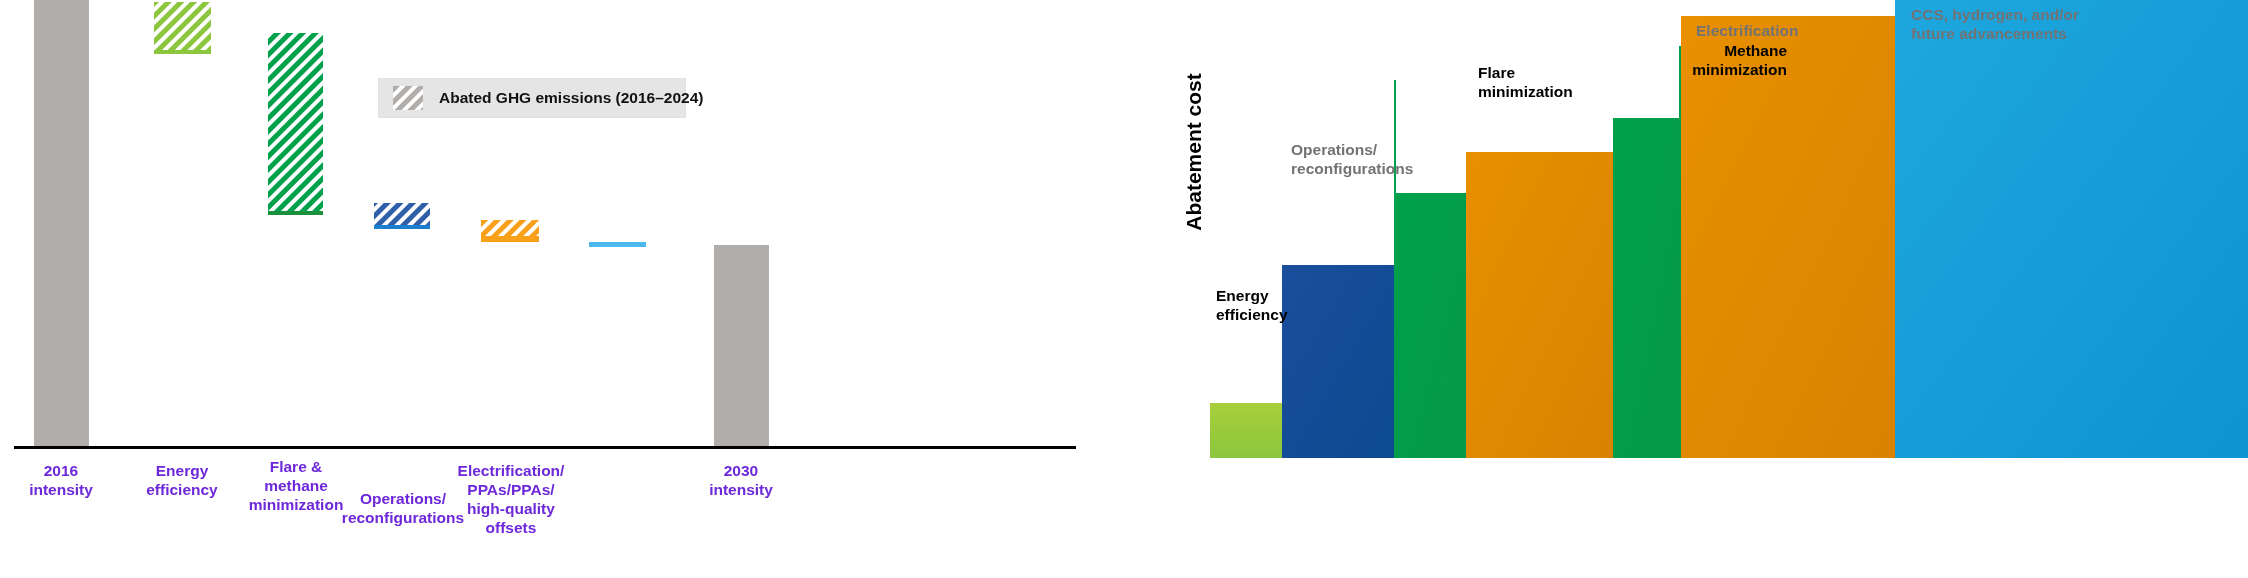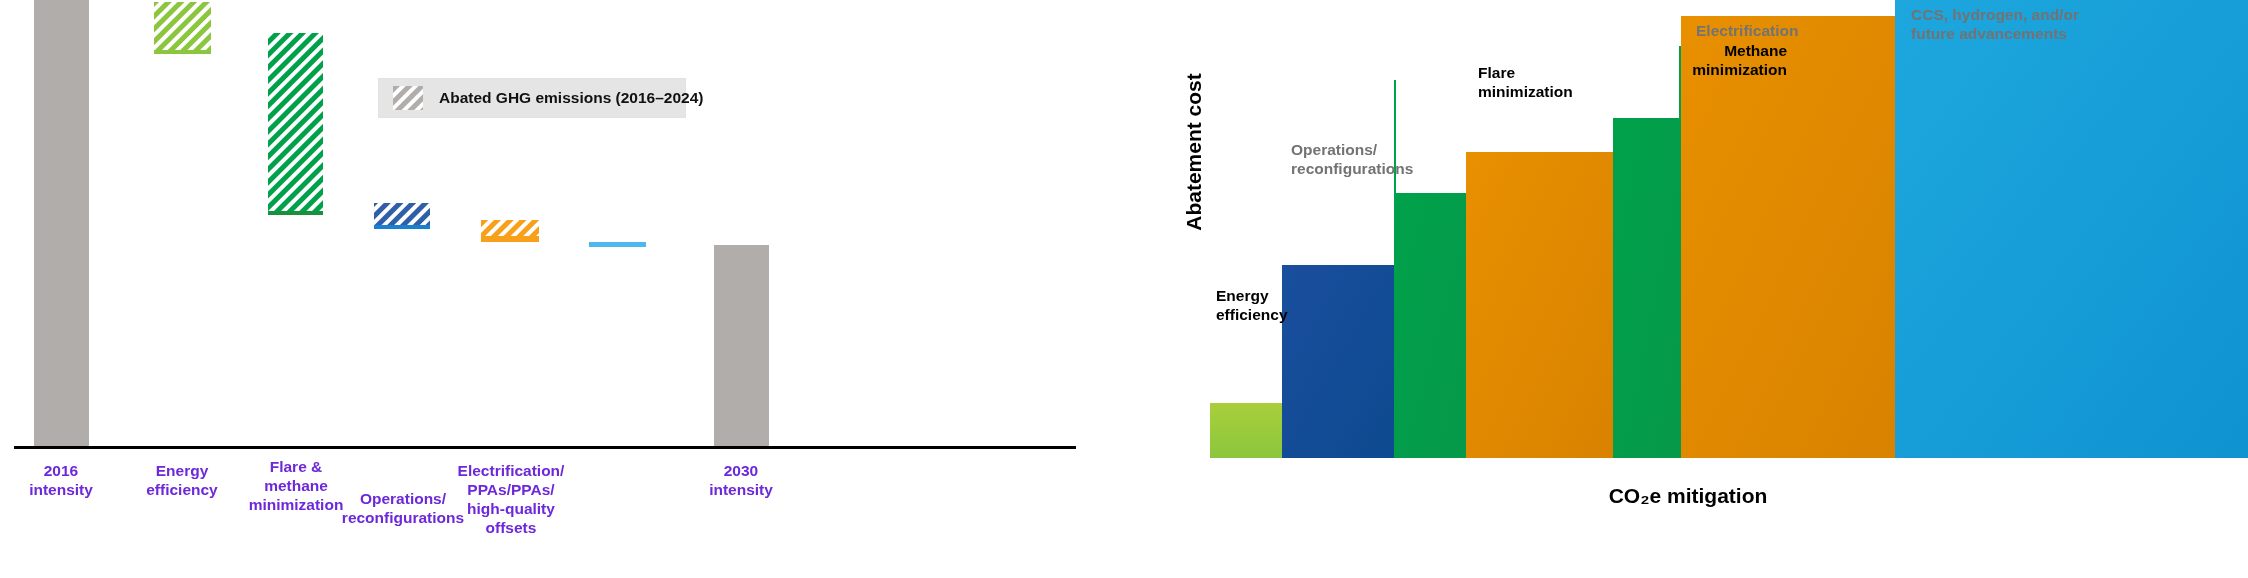--- a/index.html
+++ b/index.html
@@ -318,16 +318,15 @@
 
 
     <div class="macc-outlabel" style="left:537px; top:42px; width:122px; text-align:right; white-space:pre-line;">Methane
 minimization</div>
 
     <div class="macc-inlabel" style="left:568px; top:22px; width:200px; white-space:pre-line;">Electrification</div>
 
     <div class="macc-inlabel" style="left:783px; top:6px; width:220px; white-space:pre-line;">CCS, hydrogen, and/or
 future advancements</div>
 
-    <div id="x-axis-title-right">CO₂e mitigation</div>
   </div>
 
 </div>
 
 </body></html>

